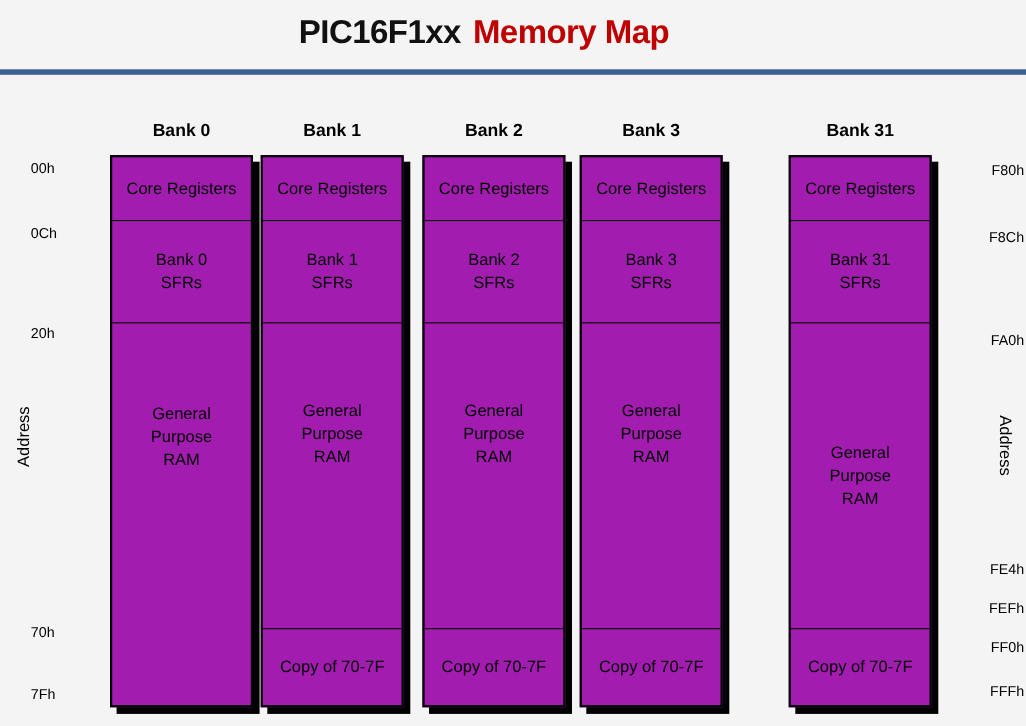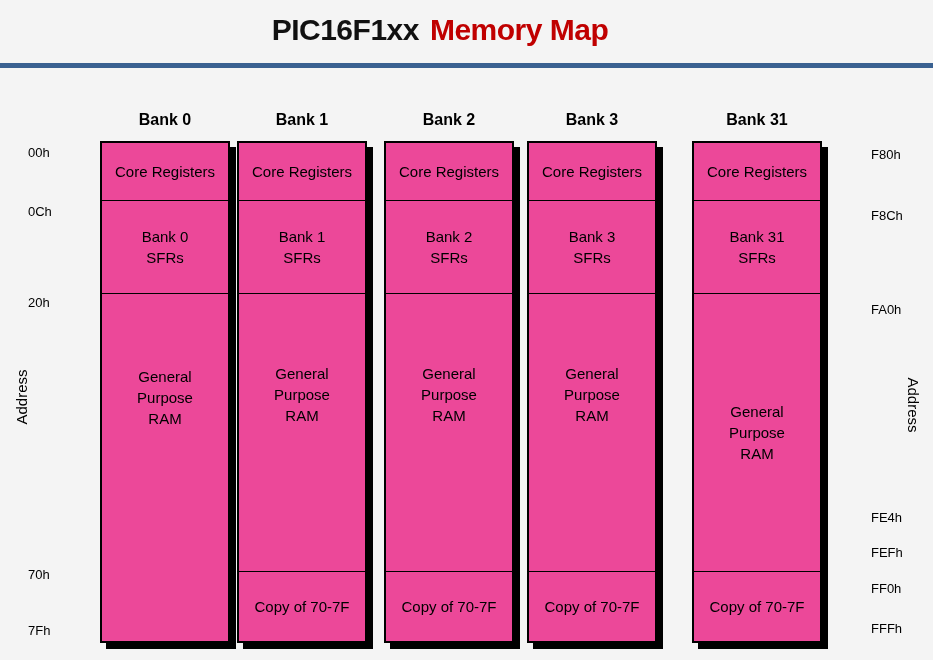--- a/index.html
+++ b/index.html
@@ -33,33 +33,33 @@
     top: 63px; left: 0;
     width: 933px; height: 5px;
     background: #3a6191;
   }
   
   .bank-group { position: absolute; top: 107px; width: 130px; }
   .bg-0  { left: 100px; }
   .bg-1  { left: 237px; }
   .bg-2  { left: 384px; }
   .bg-3  { left: 527px; }
-  .bg-31 { left: 692px; }
+  .bg-31 { left: 717px; }
   .bank-title {
     height: 34px;
     line-height: 26px;
     text-align: center;
     font-size: 16px;
     font-weight: bold;
     letter-spacing: 0px;
   }
   .bank-box {
     width: 130px; height: 502px;
     box-sizing: border-box;
-    background: #ec4899;
+    background: #a21caf;
     border: 2.5px solid #000;
     box-shadow: 6px 6px 0 #000;
     display: flex;
     flex-direction: column;
   }
   .seg {
     display: flex;
     align-items: center;
     justify-content: center;
     text-align: center;
@@ -78,21 +78,21 @@
   .seg-shadow { height: 69px; flex: none; }
   .seg-copy   { height: 70px; flex: none; }
   
   .addr {
     position: absolute;
     height: 16px; line-height: 16px;
     font-size: 13px;
     white-space: nowrap;
   }
   .addr-left  { left: 28px; width: 58px; text-align: left; }
-  .addr-right { left: 871px; width: 60px; text-align: left; }
+  .addr-right { left: 871px; width: 60px; text-align: right; }
   
   .axis-label {
     position: absolute;
     width: 80px; height: 18px;
     line-height: 18px;
     text-align: center;
     font-size: 15px;
     white-space: nowrap;
   }
   .axis-left  { left: -18px; top: 388px; transform: rotate(-90deg); }

